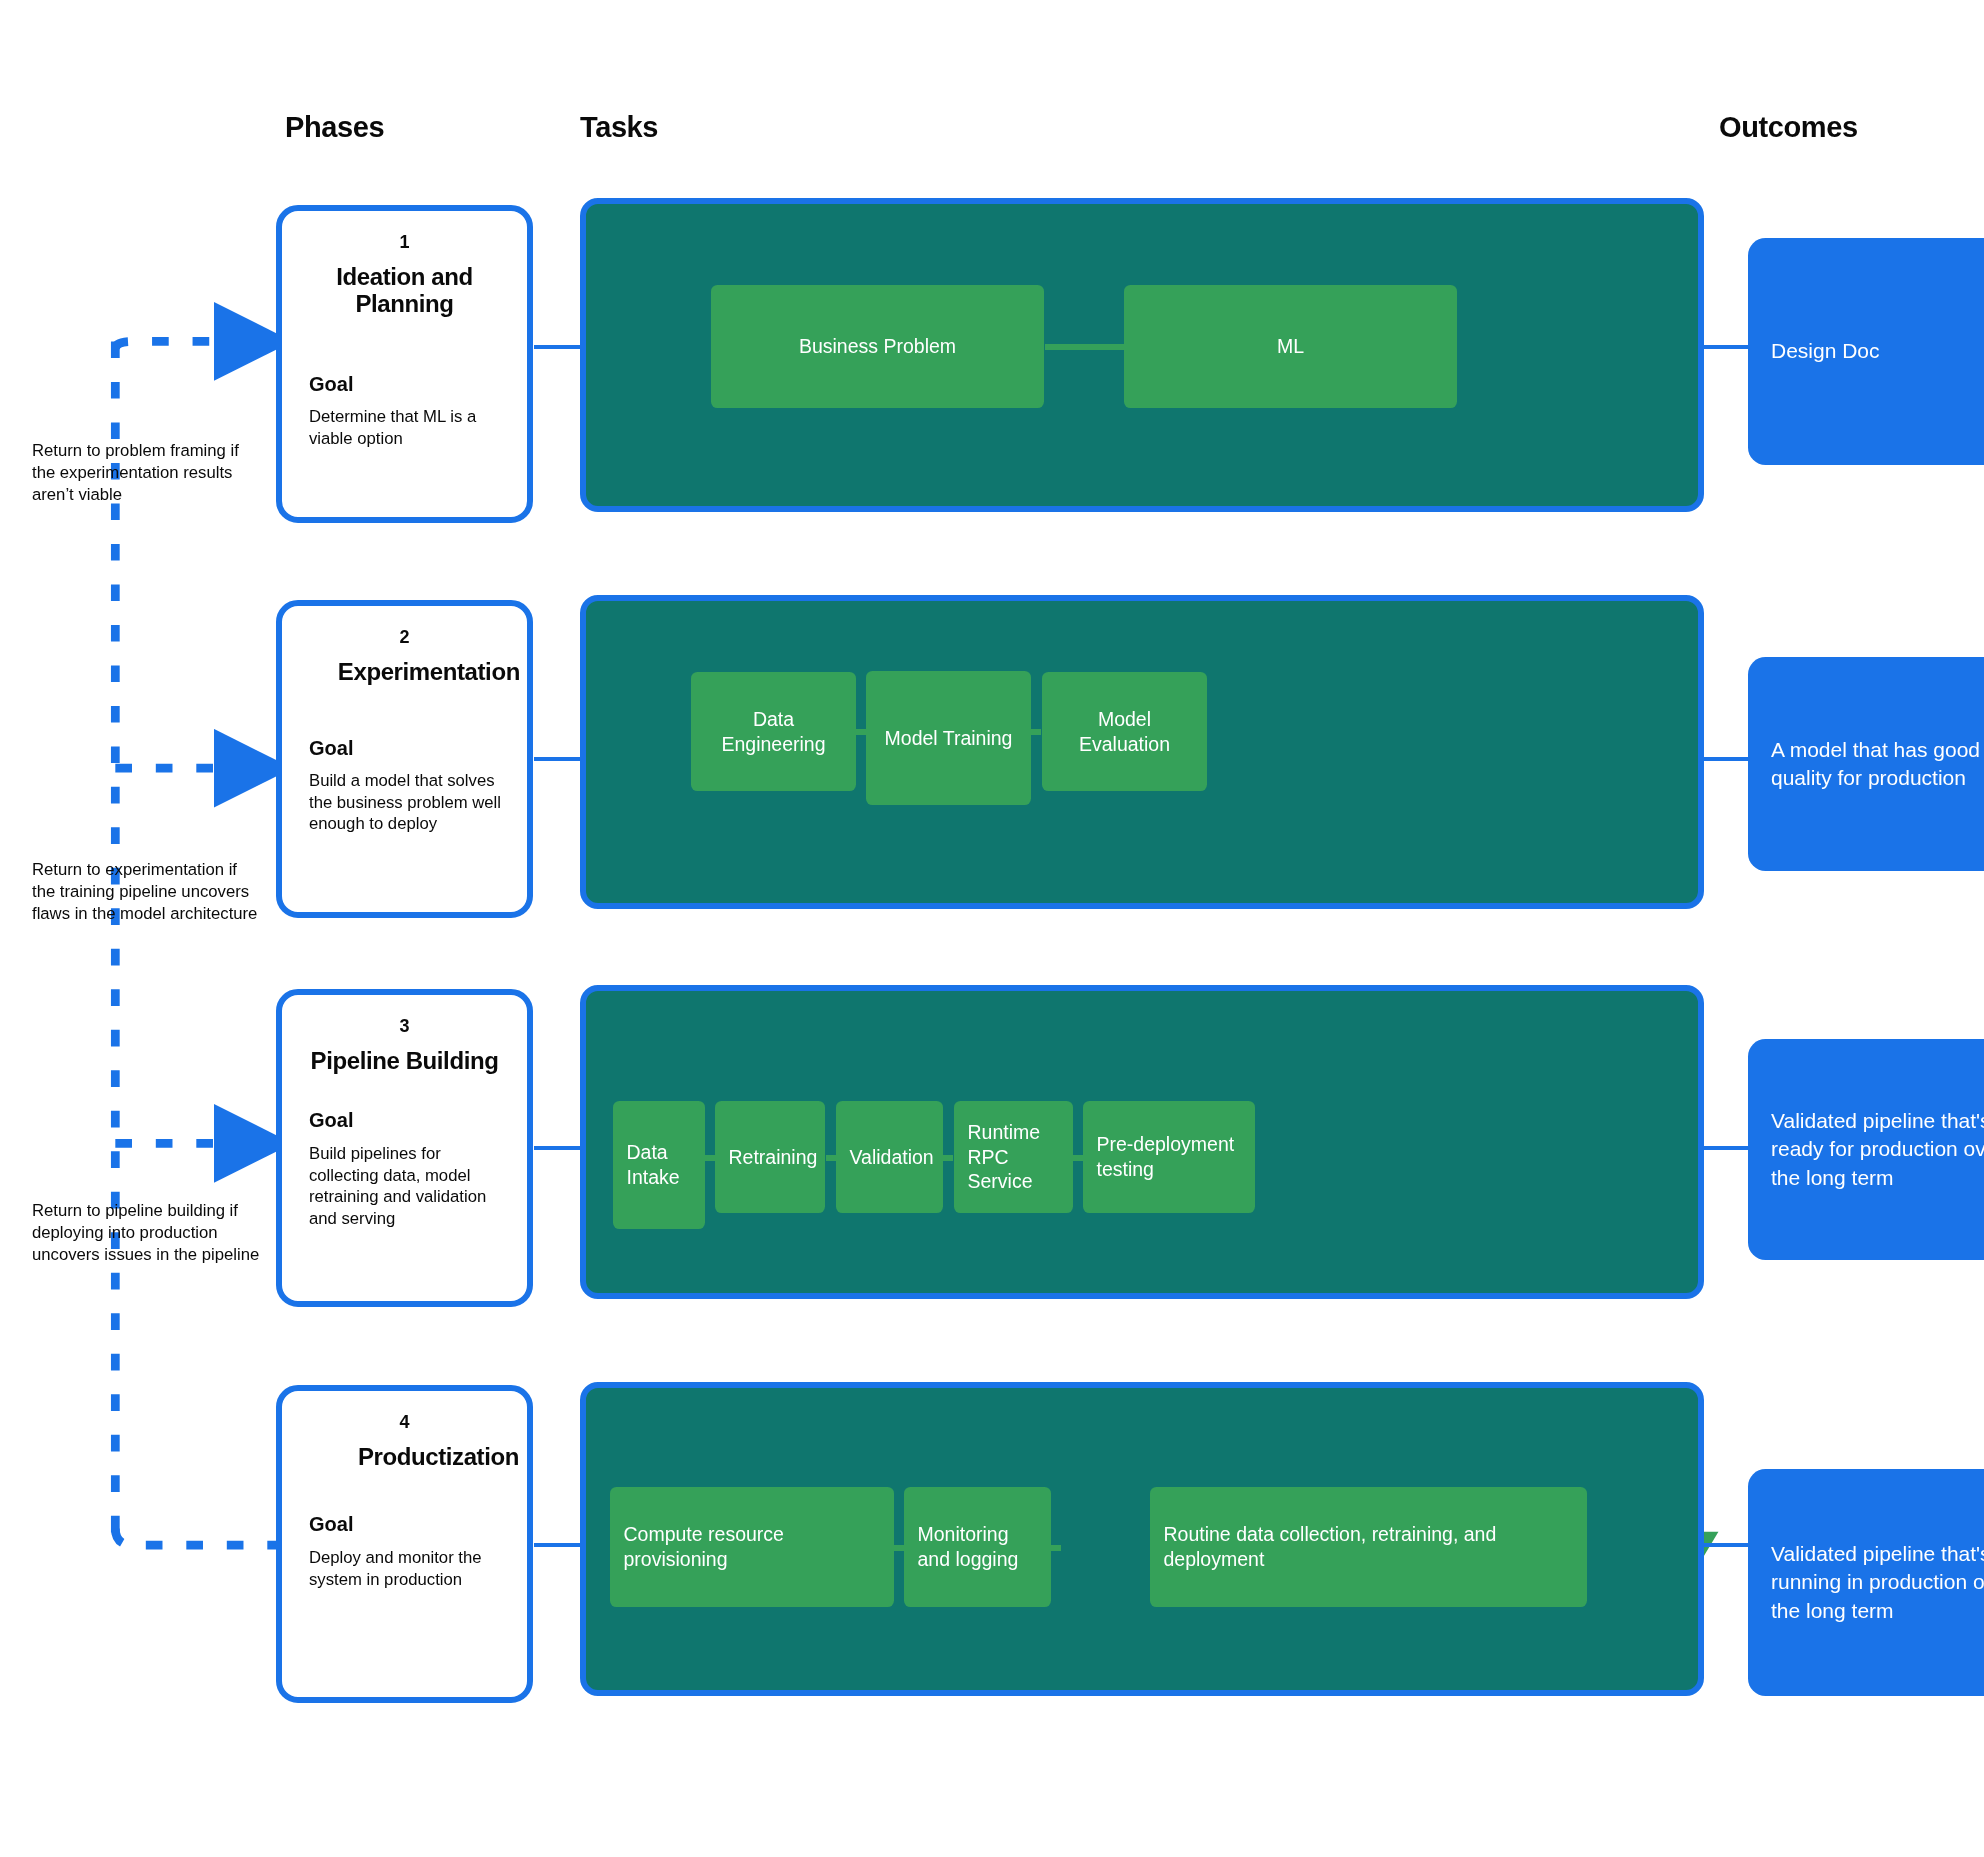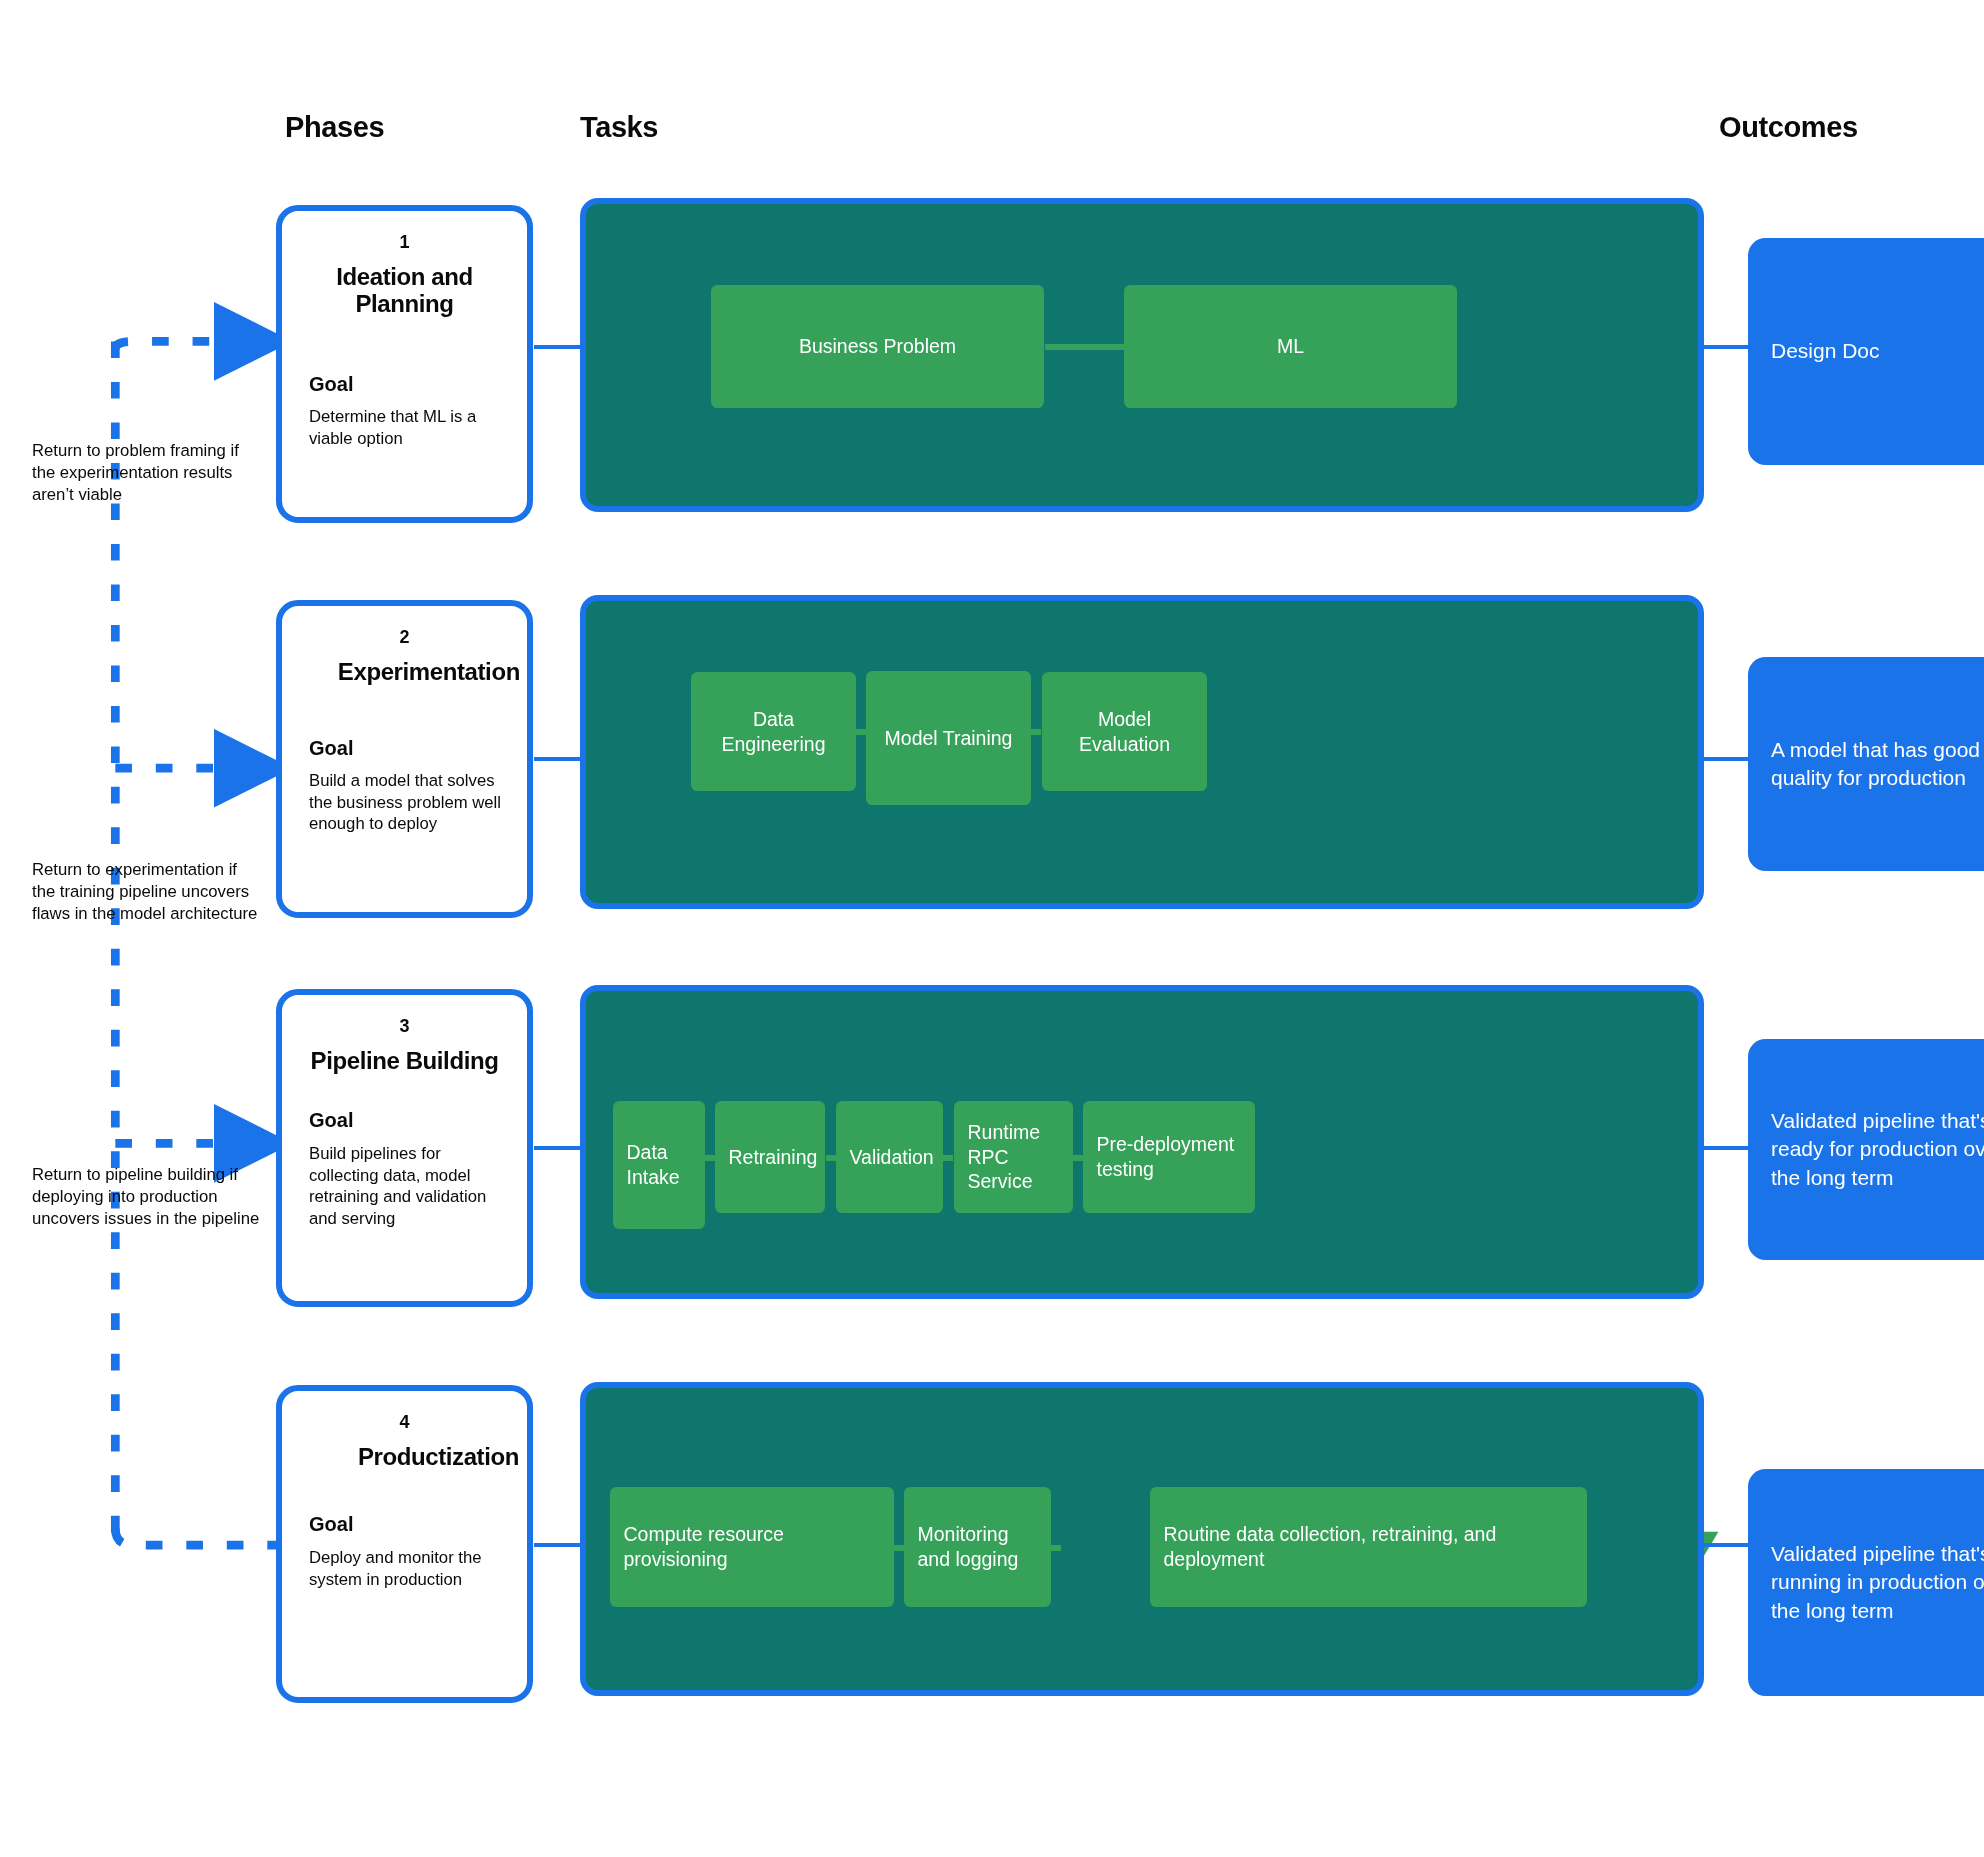--- a/index.html
+++ b/index.html
@@ -184,16 +184,16 @@
     <div class="gline" style="left:465px;top:157px;width:10.3px;height:5.6px;"></div>
     <div class="gbox left" style="left:564px;top:99px;width:437px;height:120px;">Routine data collection, retraining, and deployment</div>
   </div>
 
   <div class="cx" style="left:1704px;top:1543px;width:44px;height:4.4px;"></div>
 
   <div class="outcome" style="left:1748px;top:1469px;width:313px;height:227px;">Validated pipeline that's running in production over the long term</div>
 
   <div class="note" style="left:32px;top:440px;width:222px;">Return to problem framing if the experimentation results aren’t viable</div>
   <div class="note" style="left:32px;top:859px;width:226px;">Return to experimentation if the training pipeline uncovers flaws in the model architecture</div>
-  <div class="note" style="left:32px;top:1164px;width:230px;">Return to pipeline building if deploying into production uncovers issues in the pipeline</div>
+  <div class="note" style="left:32px;top:1200px;width:230px;">Return to pipeline building if deploying into production uncovers issues in the pipeline</div>
 
 </div>
 
 
 </body></html>

